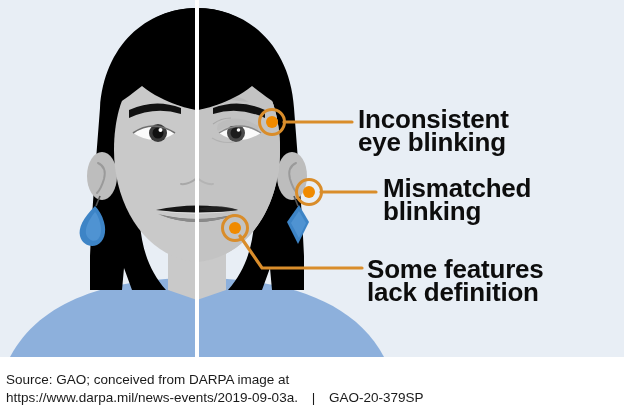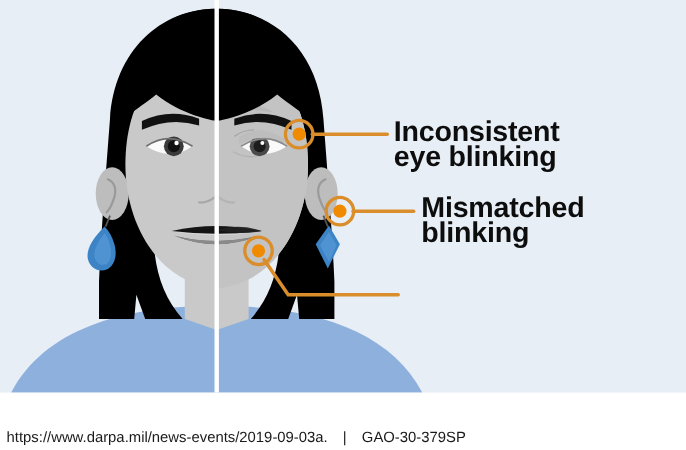--- a/index.html
+++ b/index.html
@@ -276,24 +276,27 @@
         </g>
       </g>
 
     </svg>
 
 
     <div class="callout callout-1">Inconsistent
 eye blinking</div>
     <div class="callout callout-2">Mismatched
 blinking</div>
+    <div class="callout callout-3">Some features
+lack definition</div>
 
   </div>
 
   <div class="footer">
+    <div class="footer-line footer-line1">Source: GAO; conceived from DARPA image at</div>
     <div class="footer-line footer-line2">
       <span>https://www.darpa.mil/news-events/2019-09-03a.</span>
       <span class="footer-sep" style="padding:0 10px;">|</span>
-      <span>GAO-30-379SP</span>
+      <span>GAO-20-379SP</span>
     </div>
   </div>
 
 </div>
 
 </body></html>

